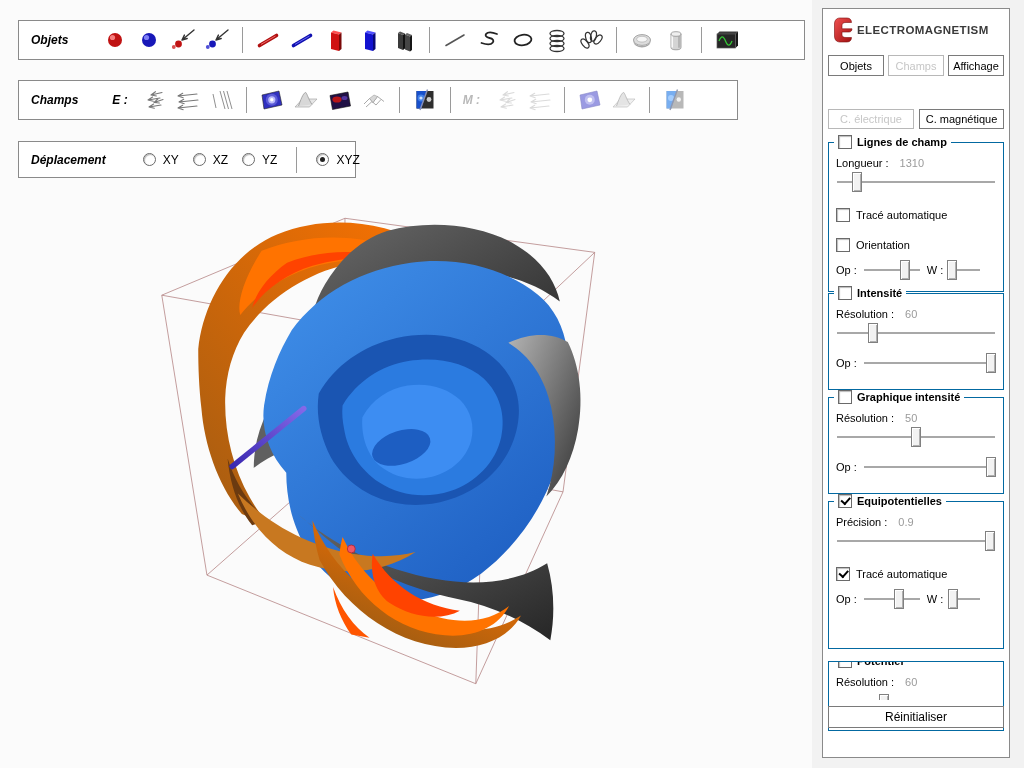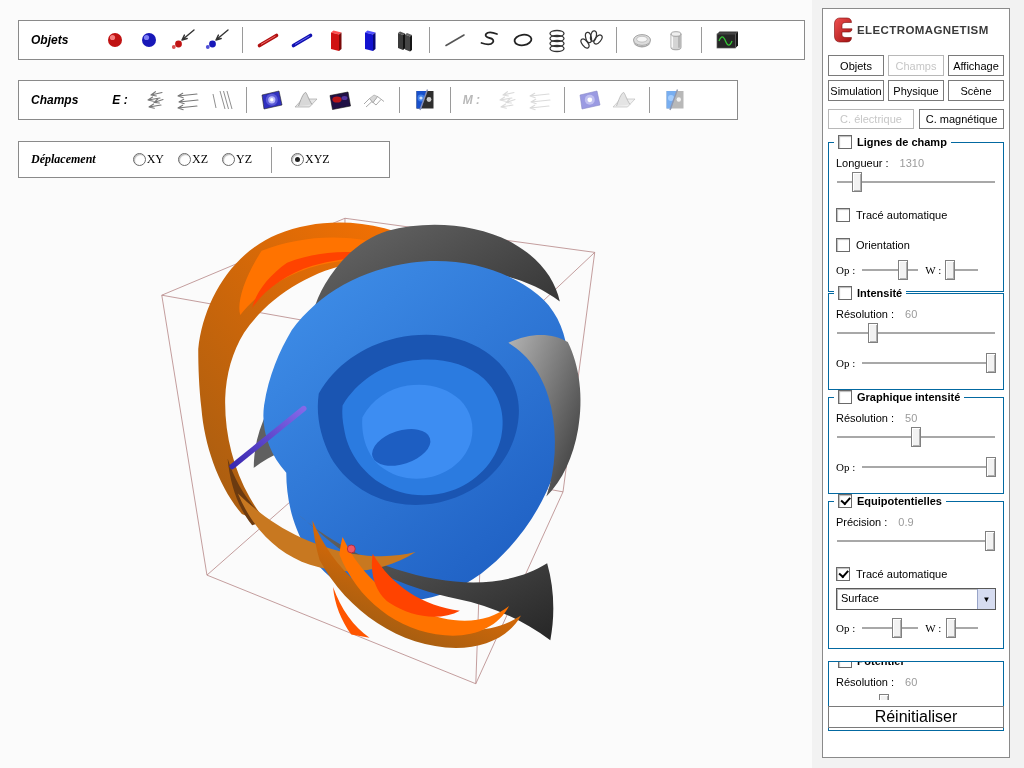--- a/index.html
+++ b/index.html
@@ -13,30 +13,30 @@
   #main-area{position:absolute;left:0;top:0;width:812px;height:768px;background:#fbfbfb;}
   #scene{position:absolute;left:0;top:0;width:812px;height:768px;}
 
   
   .toolbar{
     position:absolute;background:#fff;border:1px solid #8a8a8a;
     display:flex;align-items:center;padding:0 12px;box-sizing:border-box;
   }
   #objects-toolbar{left:18px;top:20px;width:787px;height:40px;}
   #fields-toolbar{left:18px;top:80px;width:720px;height:40px;}
-  #displacement-box{left:18px;top:141px;width:372px;height:37px;font-family:Liberation Serif, serif;}
+  #displacement-box{left:18px;top:141px;width:338px;height:37px;}
   .tb-label{font-weight:bold;font-style:italic;font-size:12px;margin-right:30px;white-space:nowrap;}
   .tool{width:30px;height:28px;display:flex;align-items:center;justify-content:center;margin:0 2px;cursor:pointer;}
   .tool svg{display:block;}
   .tsep{width:1px;height:26px;background:#9a9a9a;margin:0 8px;}
   .tlabel{font-weight:bold;font-style:italic;font-size:12px;margin:0 8px 0 4px;}
   .tlabel.disabled{color:#b8b8b8;}
 
   
-  .radio-item{display:flex;align-items:center;gap:1px;margin:0 7px;font-size:12px;cursor:pointer;}
+  .radio-item{display:flex;align-items:center;gap:7px;margin:0 7px;font-size:12px;cursor:pointer;}
   .radio{width:11px;height:11px;border-radius:50%;background:#fff;border:1px solid #6a6a6a;
     box-shadow:inset 1px 1px 1px #bbb;position:relative;flex:0 0 auto;}
   .radio.on::after{content:"";position:absolute;left:3px;top:3px;width:5px;height:5px;border-radius:50%;background:#222;}
 
   
   #sidebar{position:absolute;left:822px;top:8px;width:188px;height:750px;background:#fff;
     border:1px solid #8a8a8a;box-sizing:border-box;}
   #logo-row{position:absolute;left:10px;top:6px;height:30px;display:flex;align-items:center;}
   #app-title{font-weight:bold;font-size:11.5px;letter-spacing:.4px;color:#3a3a3a;}
   .btn{background:#fff;border:1px solid #7a7a7a;display:flex;align-items:center;justify-content:center;
@@ -57,30 +57,30 @@
   .param-row{display:flex;gap:11px;margin:2px 0 3px 0;}
   .param-val{color:#9a9a9a;}
   .check-row{display:flex;align-items:center;gap:6px;margin:16px 0 0 0;}
   .slider{position:relative;height:20px;margin-top:3px;}
   .slider .track{position:absolute;left:1px;right:1px;top:9px;height:2px;background:#a8a8a8;border-bottom:1px solid #fff;}
   .slider .thumb{position:absolute;top:0;width:10px;height:20px;background:#f2f2f2;border:1px solid #808080;
     box-sizing:border-box;box-shadow:inset 1px 1px 0 #fff, inset -1px -1px 0 #b0b0b0;transform:translateX(-50%);}
   .slider.small{width:58px;margin-top:0;flex:0 0 auto;}
   .slider.tiny{width:32px;margin-top:0;flex:0 0 auto;}
   .slider.grow{flex:1;margin-top:0;}
-  .opw-row{display:flex;align-items:center;gap:6px;margin-top:8px;font-family:Liberation Serif, serif;}
+  .opw-row{display:flex;align-items:center;gap:6px;margin-top:8px;}
   .opw-row .lab{white-space:nowrap;}
   .combo{display:flex;height:20px;border:1px solid #5a5a5a;box-shadow:inset 1px 1px 0 #b8b8b8;
     background:#fff;margin-top:7px;cursor:pointer;}
   .combo .txt{flex:1;padding:3px 4px 0 4px;font-size:11px;}
   .combo .arrow{width:17px;background:#d6dcf0;border-left:1px solid #98a4c8;display:flex;align-items:center;
     justify-content:center;font-size:8px;color:#000;}
   .sliver{height:9px;overflow:hidden;margin-top:2px;}
   #group-potential{overflow:hidden;}
-  .footer-btn{position:absolute;left:5px;right:5px;height:22px;font-size:16px;}
+  .footer-btn{position:absolute;left:5px;right:5px;height:22px;font-size:12px;}
   #btn-reset{top:697px;}
   #btn-back{top:722px;}
 </style>
 </head>
 <body>
 
 <div id="main-area"></div>
 
 <svg id="scene" viewBox="0 0 1024 768">
   <defs>
@@ -429,25 +429,20 @@
                L18.5,5.5 C18.5,3 17,1 14,1 Z" fill="url(#lgE)" stroke="#7a0e0e" stroke-width="0.6"></path>
     </svg>
     <span id="app-title">ELECTROMAGNETISM</span>
   </div>
 
   <div id="nav-row1">
       <div class="btn">Objets</div>
       <div class="btn disabled">Champs</div>
       <div class="btn">Affichage</div>
     </div>
-  <div id="nav-row2">
-      <div class="btn">Simulation</div>
-      <div class="btn">Physique</div>
-      <div class="btn">Scène</div>
-    </div>
   <div id="mode-row">
       <div class="btn disabled">C. électrique</div>
       <div class="btn">C. magnétique</div>
     </div>
 
   <div class="group" id="group-field-lines" style="top:133px;height:150px;">
     <div class="legend">
       <span class="cb"></span>
       <span>Lignes de champ</span>
     </div>
@@ -542,24 +537,20 @@
         <span class="param-val">0.9</span>
       </div>
       <div class="slider">
           <div class="track"></div>
           <div class="thumb" style="left: 96%;"></div>
         </div>
       <div class="check-row">
         <span class="cb on"></span>
         <span>Tracé automatique</span>
       </div>
-      <div class="combo">
-        <span class="txt">Surface</span>
-        <span class="arrow">▼</span>
-      </div>
       <div class="opw-row">
         <span class="lab">Op :</span>
         <div class="slider small">
             <div class="track"></div>
             <div class="thumb" style="left: 62%;"></div>
           </div>
         <span class="lab">W :</span>
         <div class="slider tiny">
             <div class="track"></div>
             <div class="thumb" style="left: 12%;"></div>

